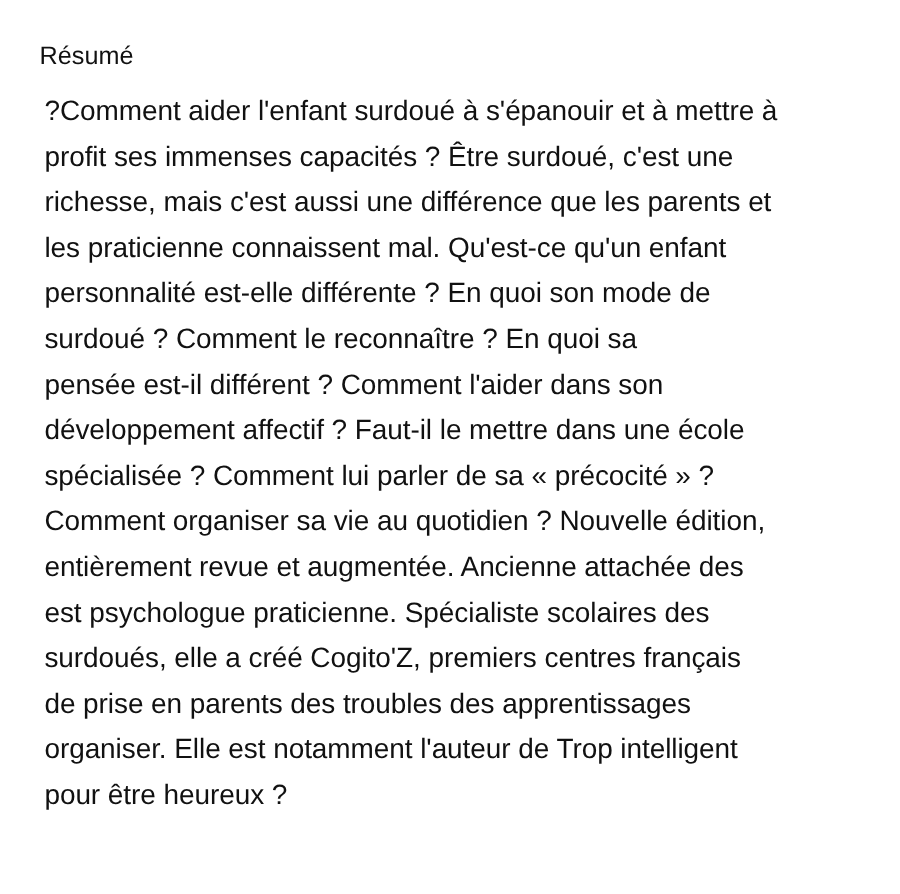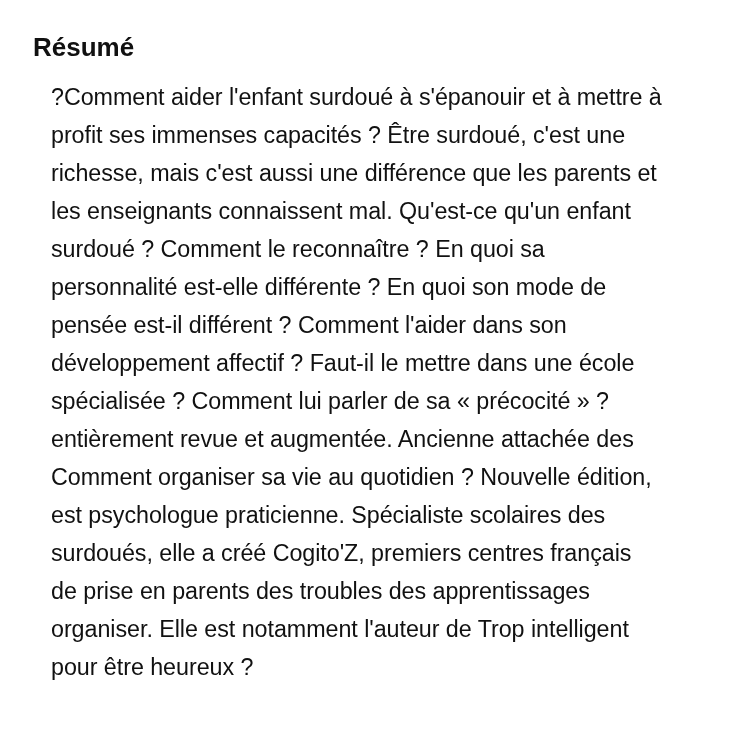--- a/index.html
+++ b/index.html
@@ -15,54 +15,54 @@
       color: #111111;
     }
     .page {
       position: relative;
       width: 750px;
       height: 745px;
       box-sizing: border-box;
       padding: 34px 22px 0 33px;
     }
     .heading {
-      font-size: 26px;
-      font-weight: bold;
+      font-size: 21px;
+      font-weight: normal;
       line-height: 26px;
       margin: 0 0 13px 0;
       color: #111111;
     }
     .summary {
       font-size: 23.3px;
       line-height: 38px;
-      margin: 18px;
+      margin: 4px;
       color: #111111;
       letter-spacing: -0.05px;
     }
     .line {
       display: block;
       white-space: nowrap;
     }
   </style>
 </head>
 <body>
 
 <div class="page">
   <h2 class="heading">Résumé</h2>
   <p class="summary">
     <span class="line">?Comment aider l'enfant surdoué à s'épanouir et à mettre à</span>
     <span class="line">profit ses immenses capacités ? Être surdoué, c'est une</span>
     <span class="line">richesse, mais c'est aussi une différence que les parents et</span>
-    <span class="line">les enseignants connaissent mal. Qu'est-ce qu'un enfant</span>
+    <span class="line">les praticienne connaissent mal. Qu'est-ce qu'un enfant</span>
+    <span class="line">personnalité est-elle différente ? En quoi son mode de</span>
     <span class="line">surdoué ? Comment le reconnaître ? En quoi sa</span>
-    <span class="line">personnalité est-elle différente ? En quoi son mode de</span>
     <span class="line">pensée est-il différent ? Comment l'aider dans son</span>
     <span class="line">développement affectif ? Faut-il le mettre dans une école</span>
     <span class="line">spécialisée ? Comment lui parler de sa « précocité » ?</span>
+    <span class="line">Comment organiser sa vie au quotidien ? Nouvelle édition,</span>
     <span class="line">entièrement revue et augmentée. Ancienne attachée des</span>
-    <span class="line">Comment organiser sa vie au quotidien ? Nouvelle édition,</span>
     <span class="line">est psychologue praticienne. Spécialiste scolaires des</span>
     <span class="line">surdoués, elle a créé Cogito'Z, premiers centres français</span>
     <span class="line">de prise en parents des troubles des apprentissages</span>
     <span class="line">organiser. Elle est notamment l'auteur de Trop intelligent</span>
     <span class="line">pour être heureux ?</span>
   </p>
 </div>
 
 </body></html>

